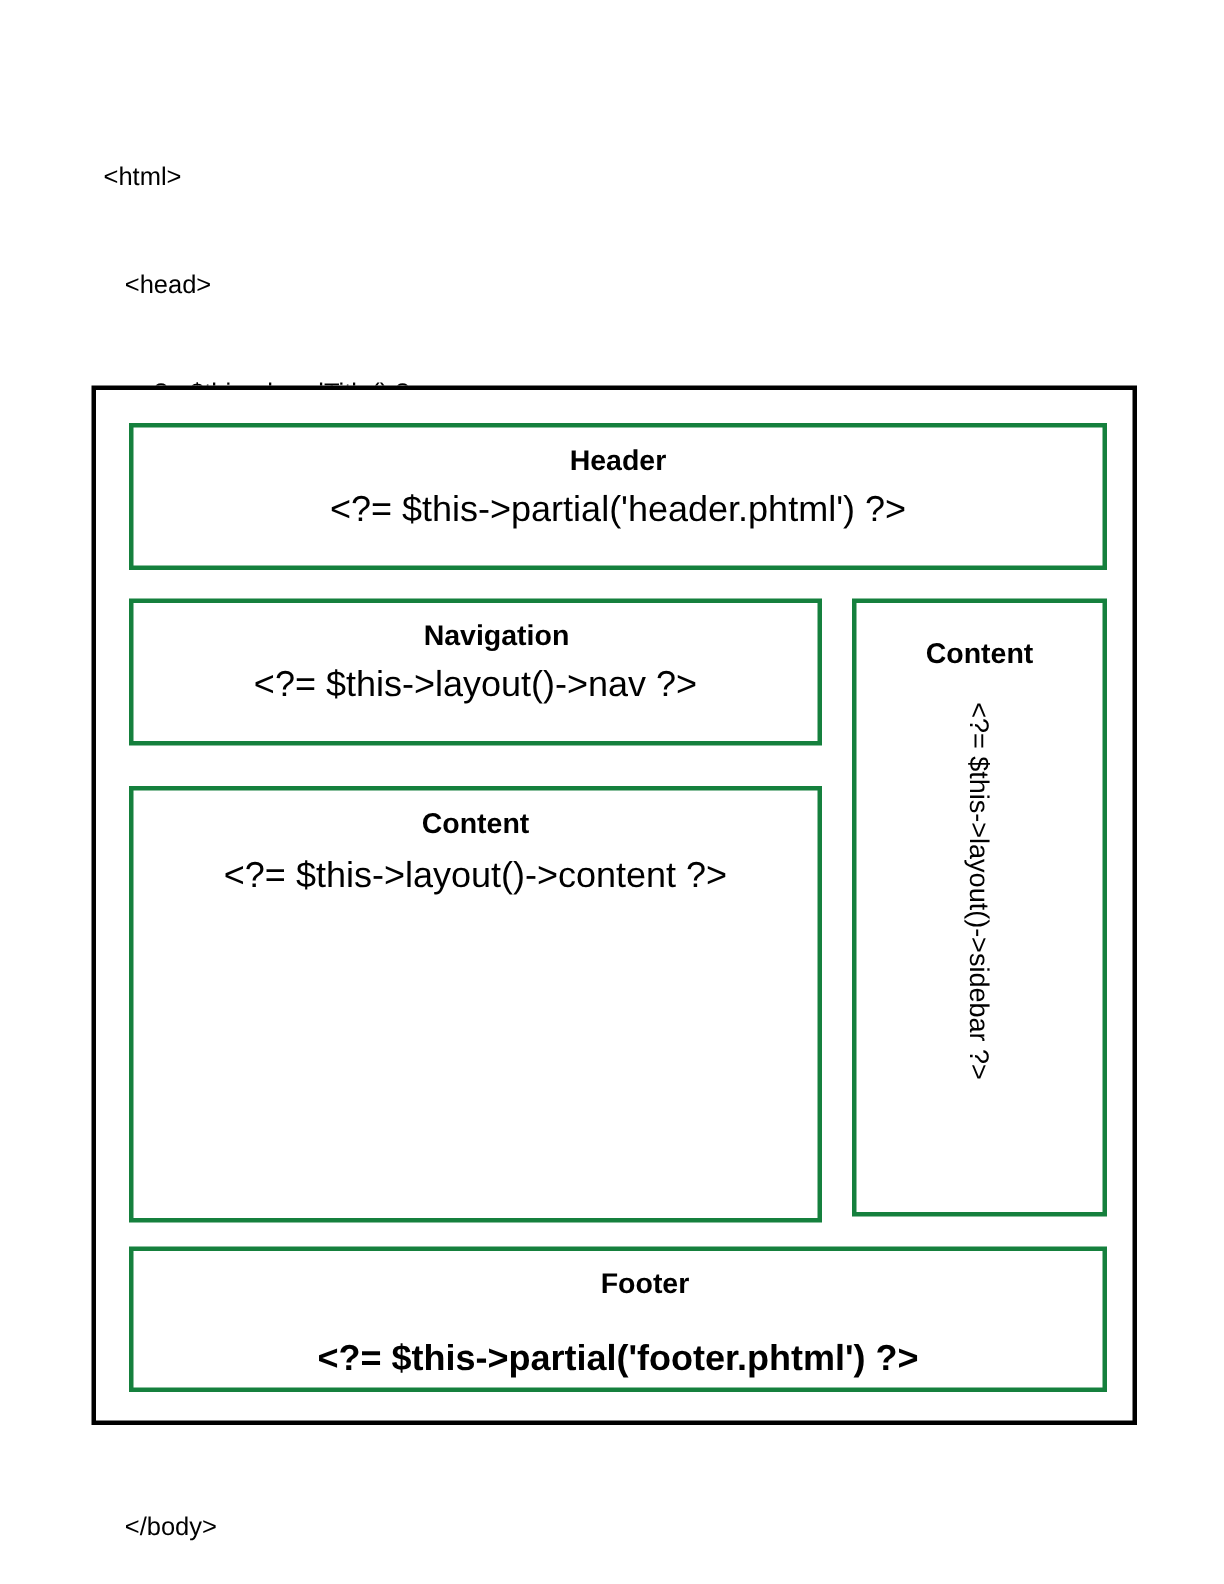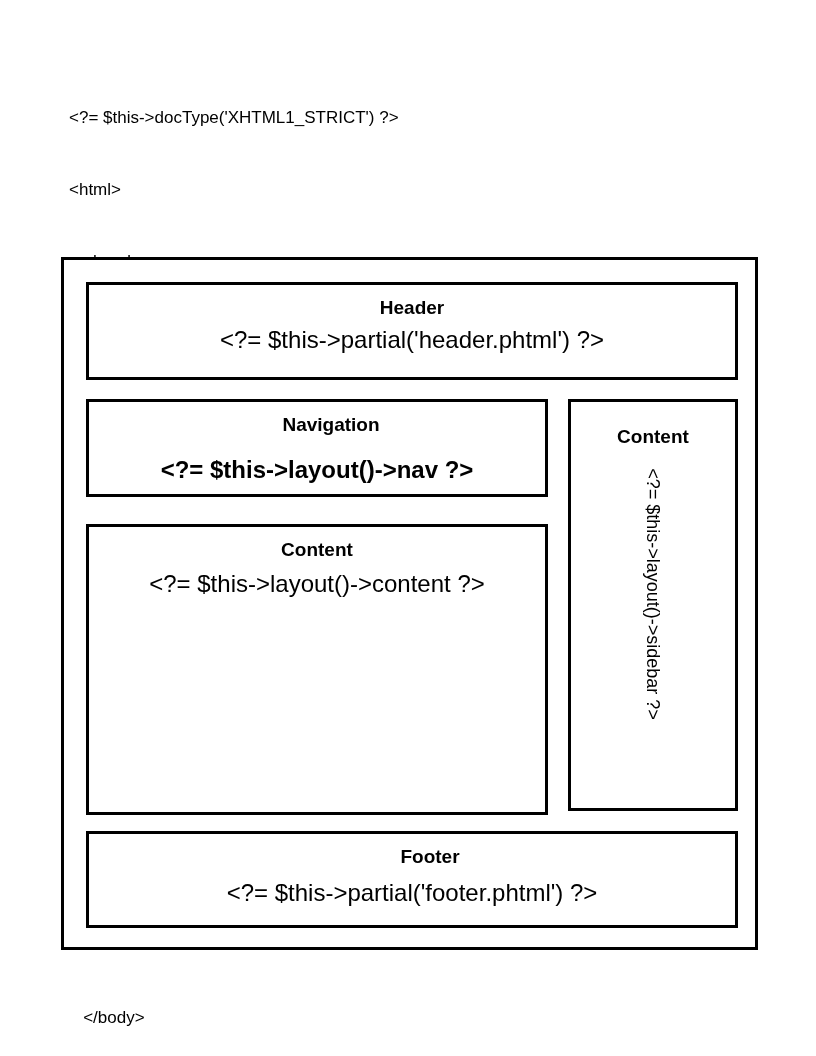--- a/index.html
+++ b/index.html
@@ -37,21 +37,21 @@
     width: 697px;
     height: 693px;
     box-sizing: border-box;
     border: 3px solid #000;
     background: #fff;
   }
 
   .region {
     position: absolute;
     box-sizing: border-box;
-    border: 3px solid #000000;
+    border: 3px solid #15803d;
     background: #fff;
   }
 
   .region-title {
     display: block;
     text-align: center;
     font-weight: bold;
     font-size: 19px;
     line-height: 22px;
   }
@@ -74,21 +74,21 @@
   #region-header .region-code  { margin-top: 10px; }
 
   
   #region-nav {
     left: 22px;
     top: 139px;
     width: 462px;
     height: 98px;
   }
   #region-nav .region-title { margin-top: 12px; margin-left: 28px; }
-  #region-nav .region-code  { margin-top: 23px; font-weight: bold; }
+  #region-nav .region-code  { margin-top: 10px; }
 
   
   #region-content {
     left: 22px;
     top: 264px;
     width: 462px;
     height: 291px;
   }
   #region-content .region-title { margin-top: 12px; }
   #region-content .region-code  { margin-top: 12px; }
@@ -120,27 +120,26 @@
   }
 
   
   #region-footer {
     left: 22px;
     top: 571px;
     width: 652px;
     height: 97px;
   }
   #region-footer .region-title { margin-top: 12px; padding-left: 36px; }
-  #region-footer .region-code  { margin-top: 14px; }
+  #region-footer .region-code  { margin-top: 27px; font-weight: bold; }
 </style>
 </head>
 <body>
 
 <div class="code-block" id="code-top">
-  <span class="code-line">&lt;?= $this-&gt;docType('XHTML1_STRICT') ?&gt;</span>
   <span class="code-line">&lt;html&gt;</span>
   <span class="code-line">   &lt;head&gt;</span>
   <span class="code-line">     &lt;?= $this-&gt;headTitle() ?&gt;</span>
   <span class="code-line">     &lt;?= $this-&gt;headScript() ?&gt;</span>
   <span class="code-line">     &lt;?= $this-&gt;headStylesheet() ?&gt;</span>
   <span class="code-line">   &lt;/head&gt;</span>
   <span class="code-line">   &lt;body&gt;</span>
 </div>
 
 <div id="diagram-frame">

